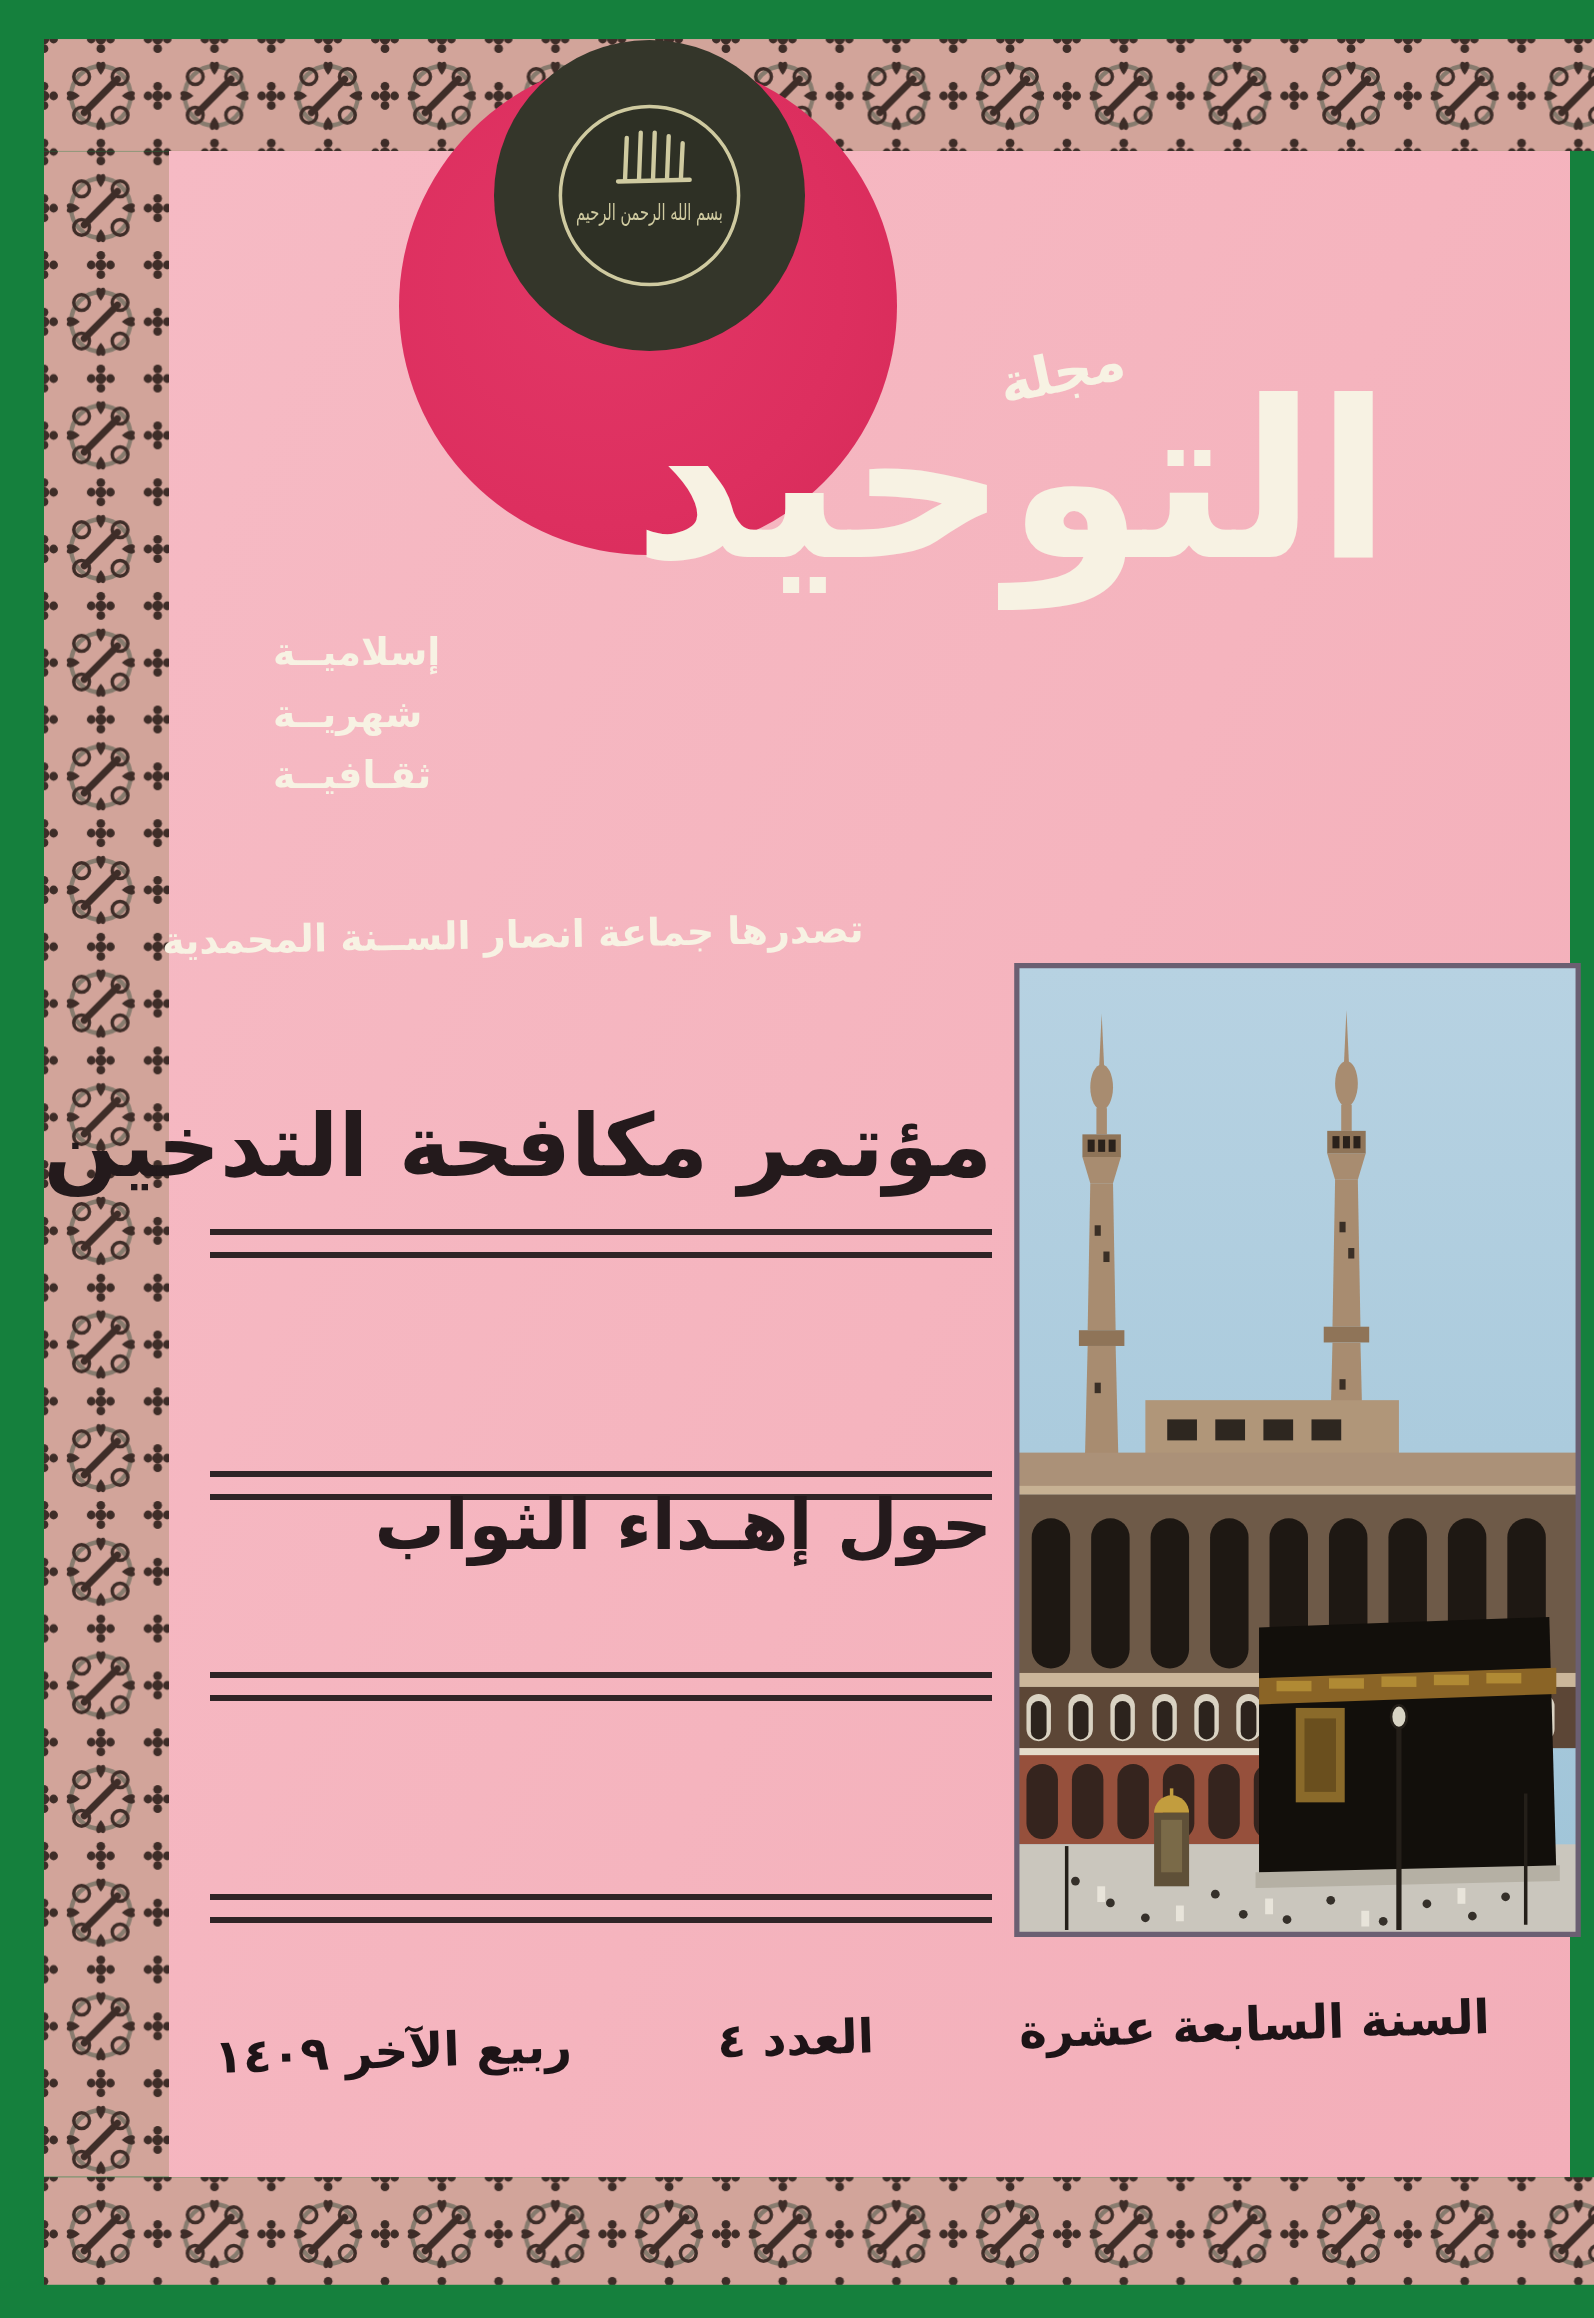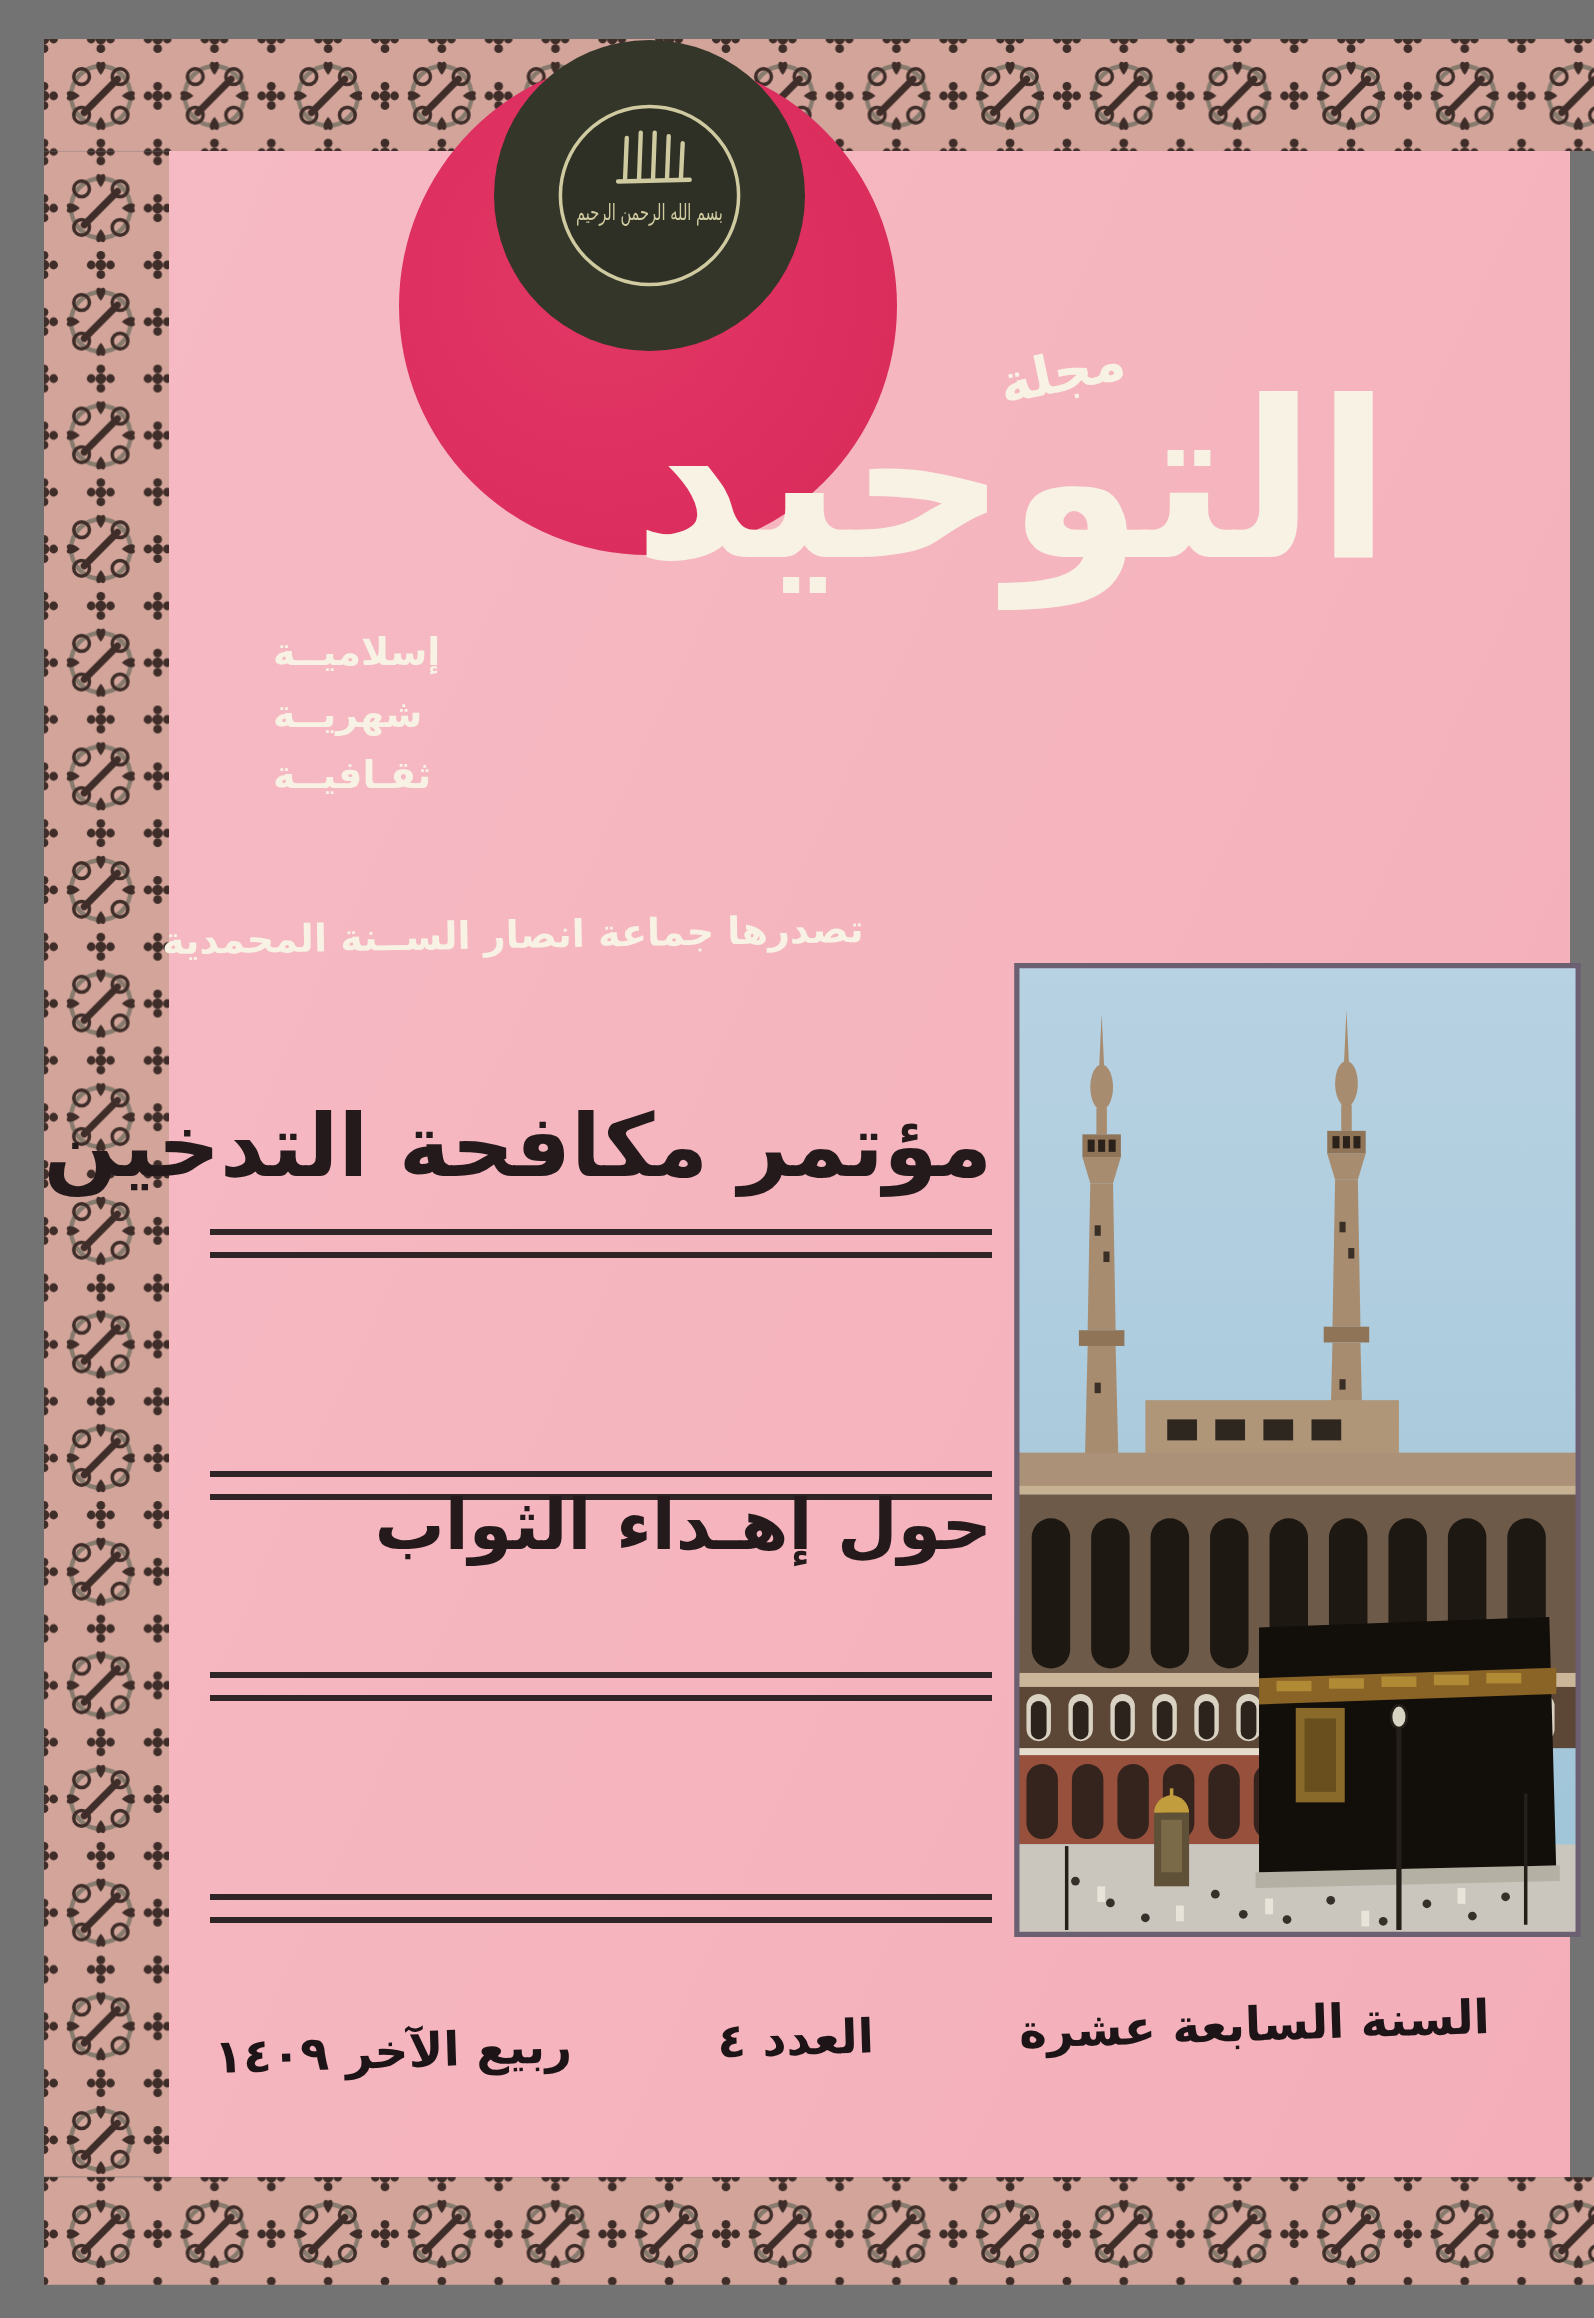--- a/index.html
+++ b/index.html
@@ -1,17 +1,17 @@
 <!DOCTYPE html>
 <html lang="ar" style="font-size:14px"><head>
 <meta charset="utf-8">
 <style>
   html,body{margin:0;padding:0;}
   body{font-family:"DejaVu Sans",sans-serif;}
-  .page{position:relative;width:1595px;height:2319px;overflow:hidden;background:#737373;}
+  .page{position:relative;width:1595px;height:2319px;overflow:hidden;background:#15803d;}
   .band{position:absolute;overflow:hidden;}
   .band svg{display:block;}
   .band-top{left:44px;top:39px;width:1551px;height:112px;}
   .band-left{left:44px;top:151px;width:125px;height:2026px;}
   .band-bottom{left:44px;top:2177px;width:1551px;height:108px;}
   .inner{position:absolute;left:169px;top:151px;width:1401px;height:2026px;
          background:linear-gradient(115deg,#F6BAC4 0%,#F5B4BE 55%,#F3AEB9 100%);}
   .seal{position:absolute;left:399px;top:57px;width:498px;height:498px;}
   .seal-circle{position:absolute;left:0;top:0;width:498px;height:498px;border-radius:50%;
          background:radial-gradient(circle at 40% 45%,#E23766 0%,#DD2F5F 60%,#D62A58 100%);}

